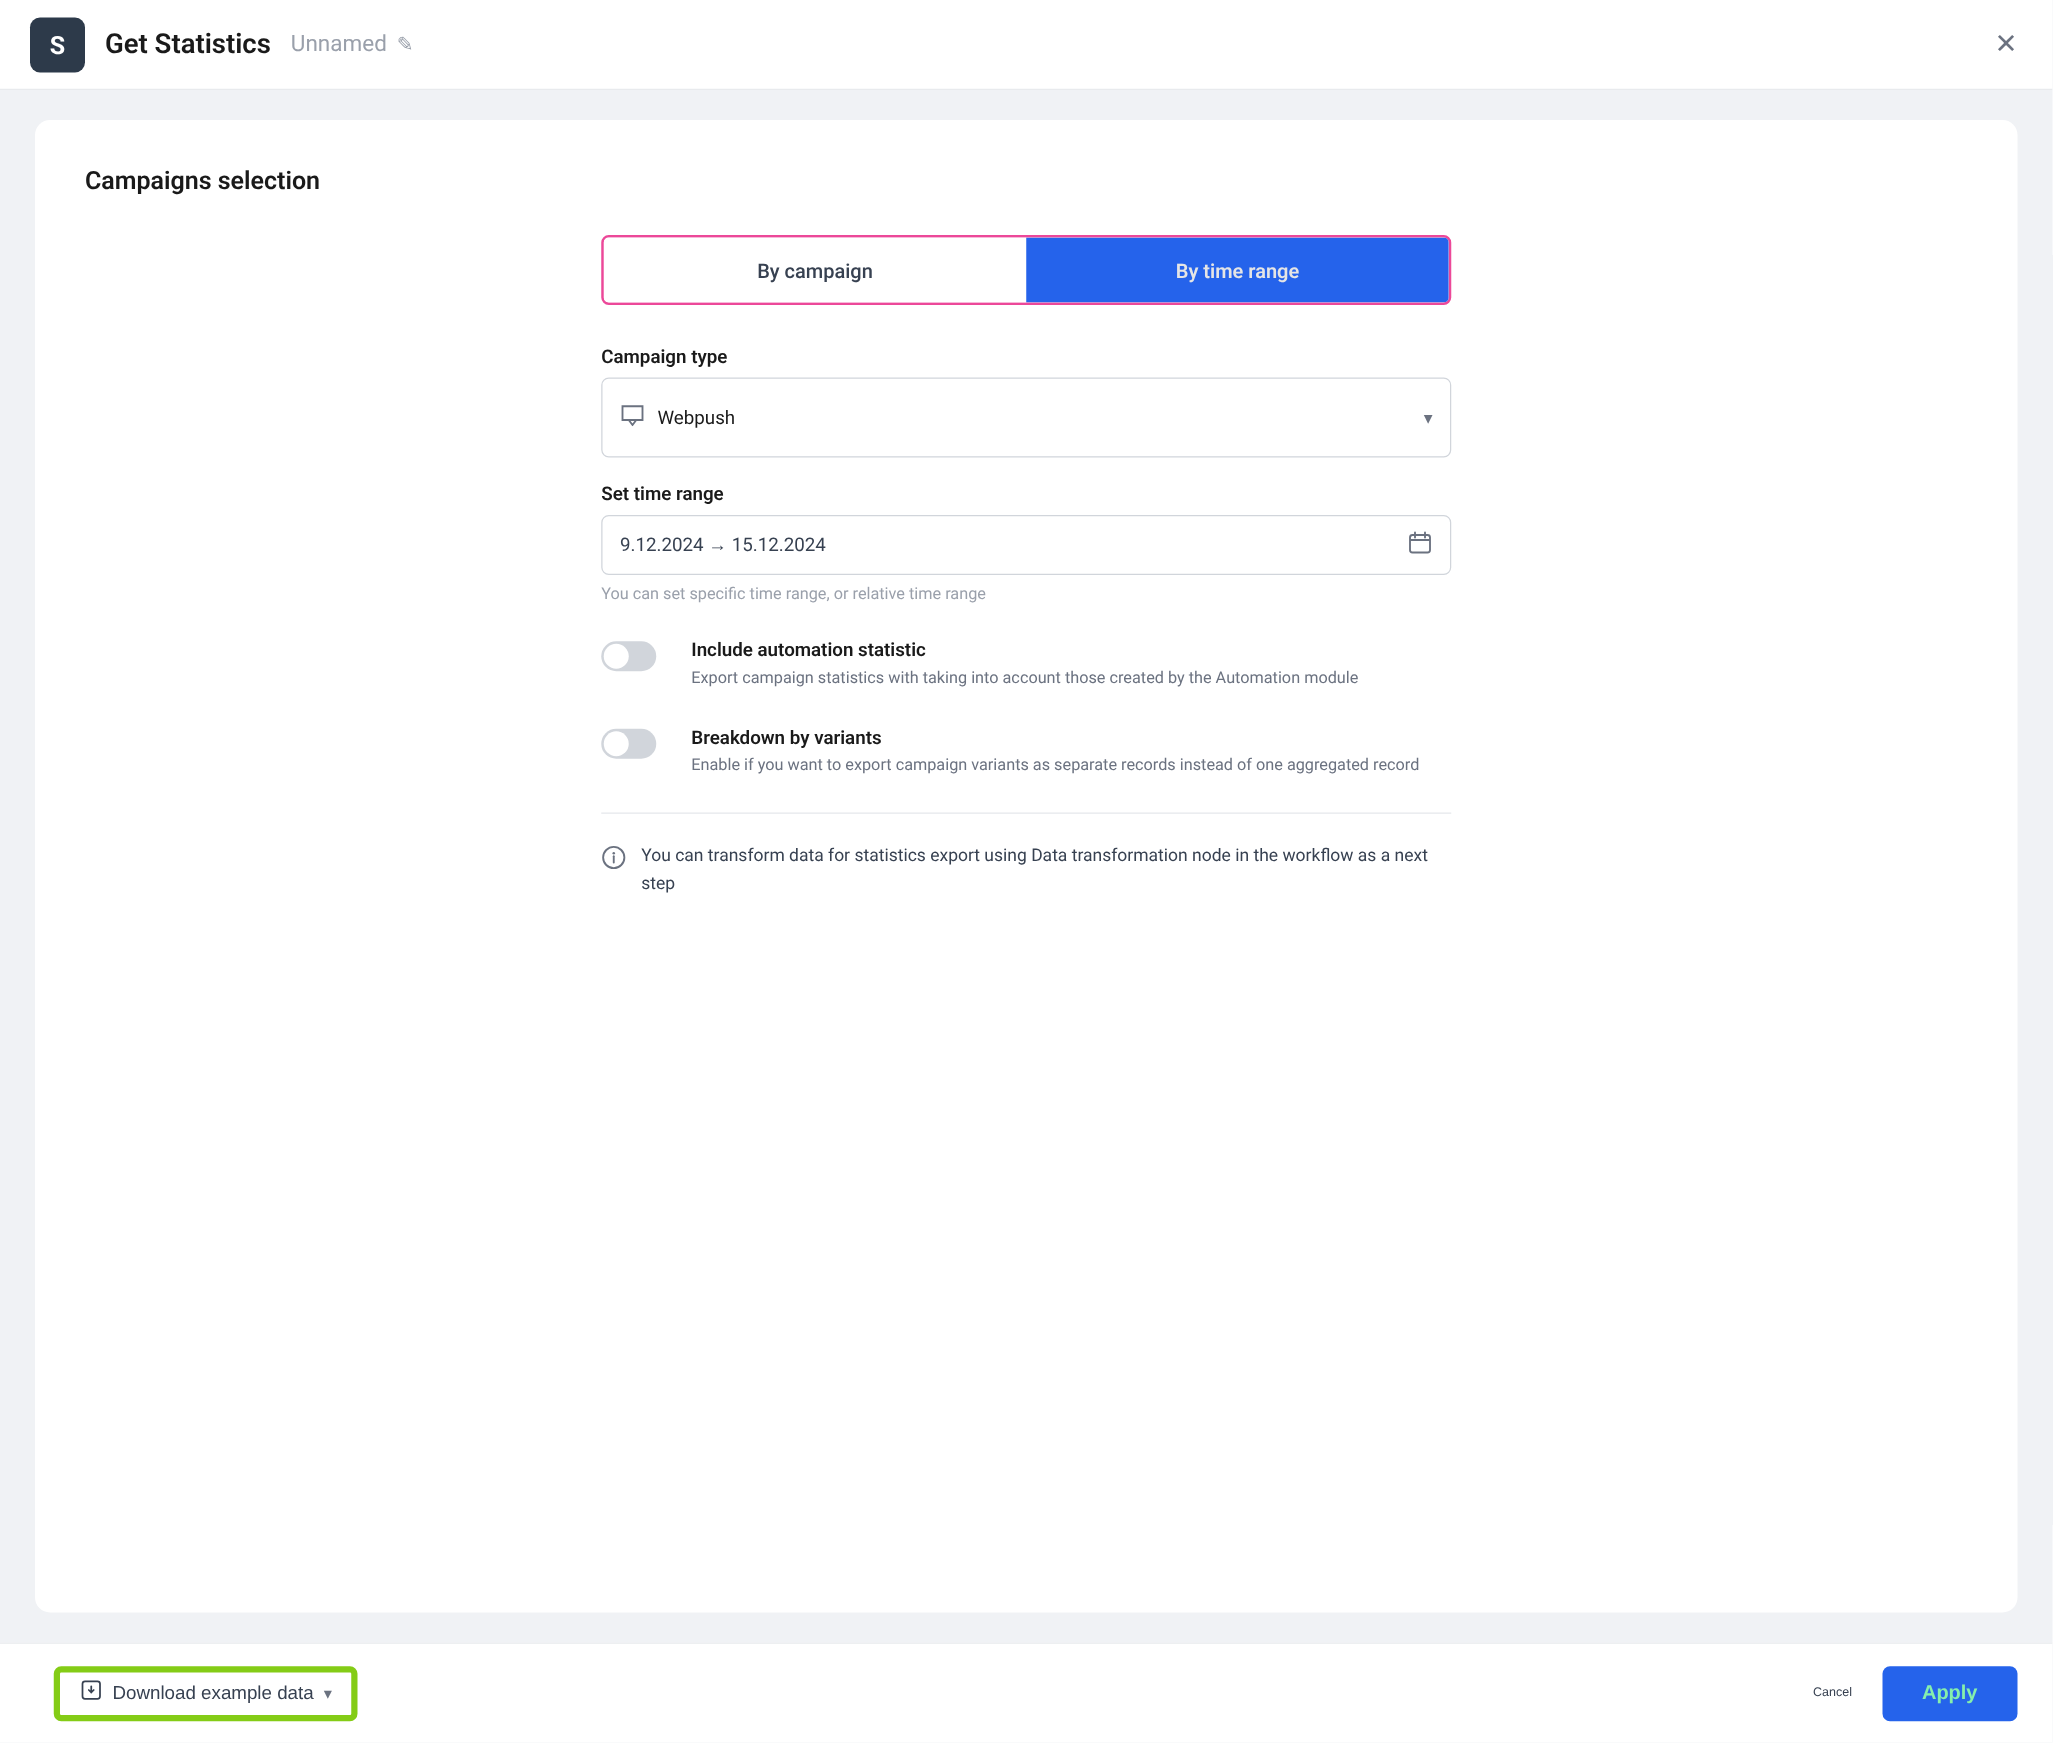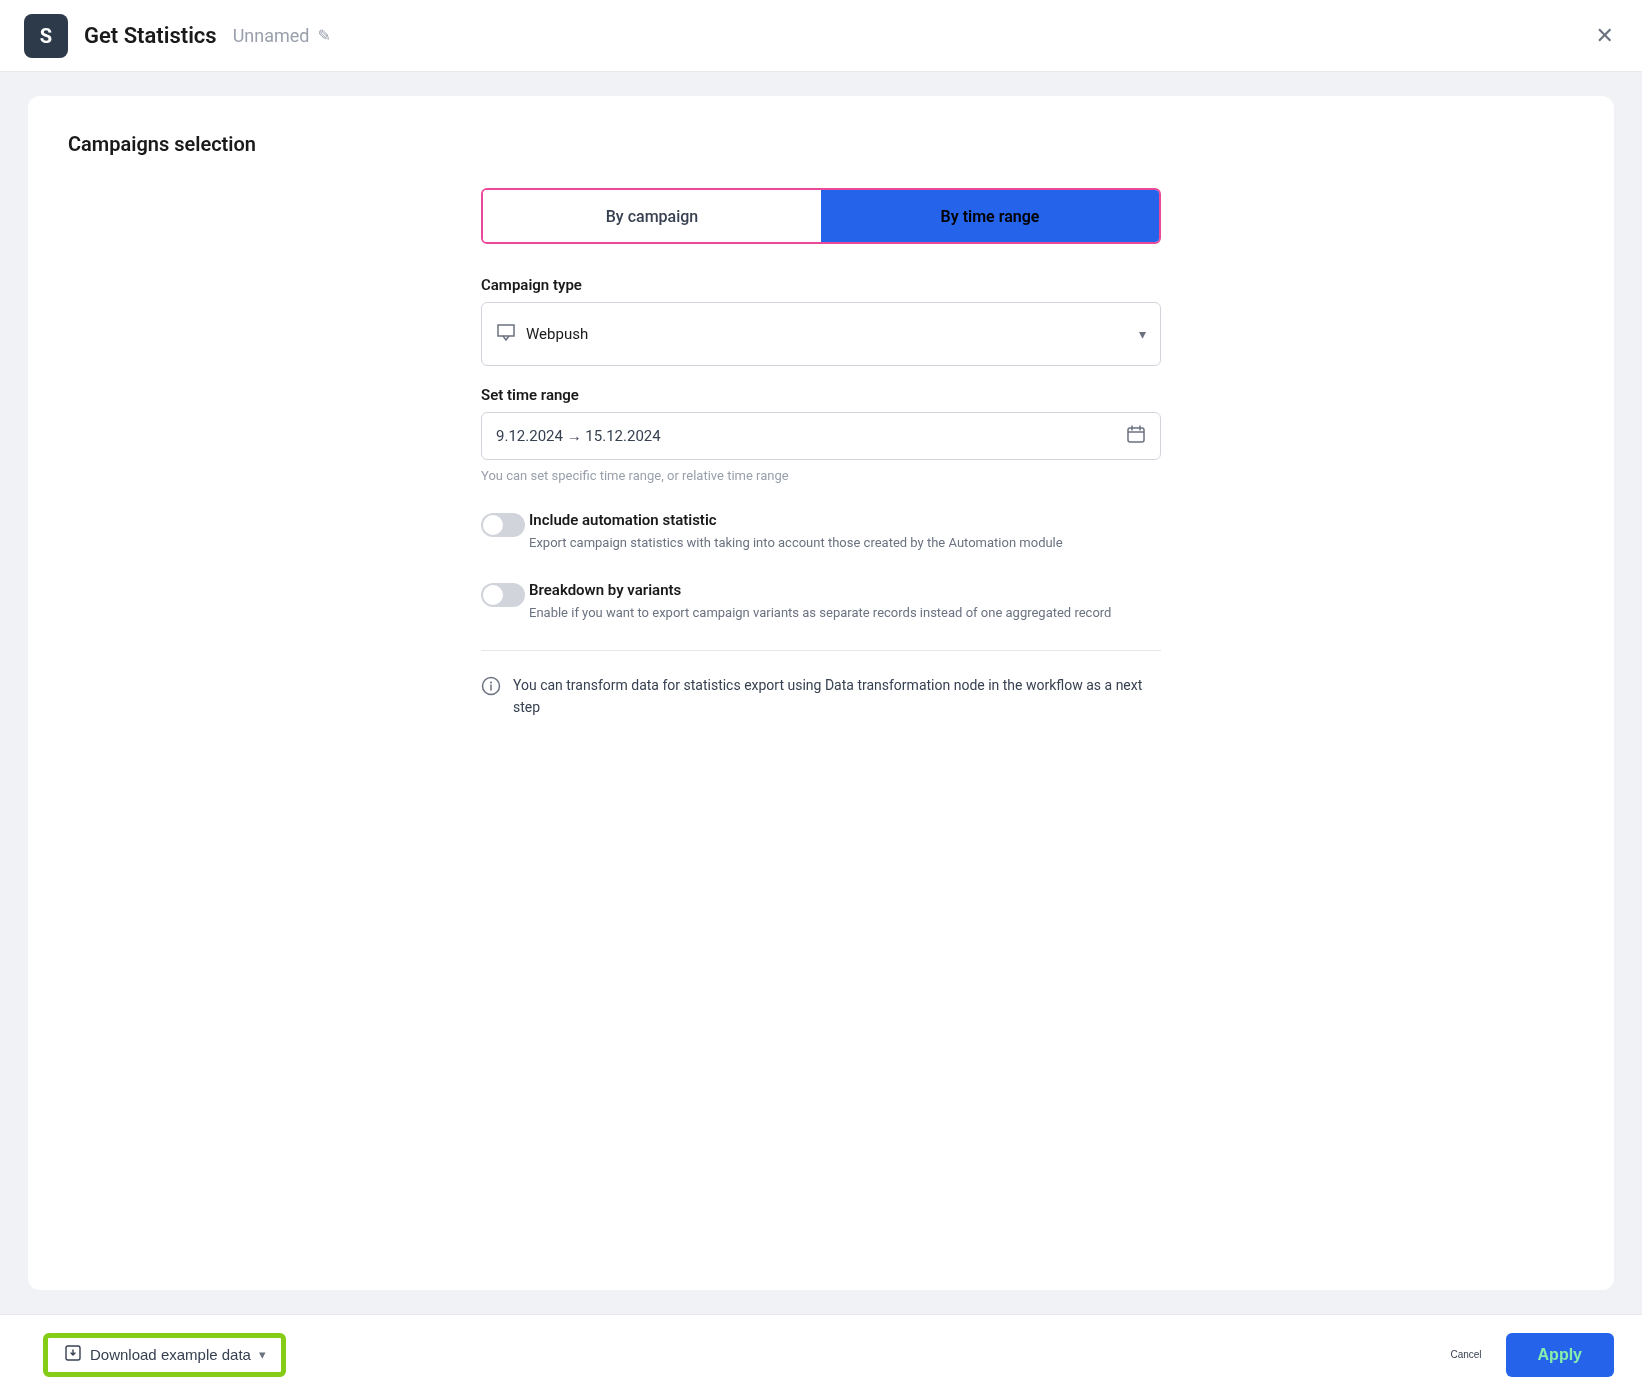--- a/index.html
+++ b/index.html
@@ -104,21 +104,21 @@
       font-weight: 500;
       cursor: pointer;
       transition: background 0.15s;
     }
     .toggle-btn.inactive {
       background: #fff;
       color: #374151;
     }
     .toggle-btn.active {
       background: #2563eb;
-      color: #000000;
+      color: #e5e5e5;
       font-weight: 600;
     }
 
     
     .form-section {
       width: 680px;
       margin: 0 auto;
     }
 
     .field-label {
@@ -182,21 +182,21 @@
     .field-hint {
       font-size: 13px;
       color: #9aa0ab;
       margin-bottom: 28px;
     }
 
     
     .toggle-row {
       display: flex;
       align-items: flex-start;
-      gap: 4px;
+      gap: 28px;
       margin-bottom: 28px;
     }
     .toggle-switch {
       width: 44px;
       height: 24px;
       background: #d1d5db;
       border-radius: 12px;
       flex-shrink: 0;
       position: relative;
       cursor: pointer;

